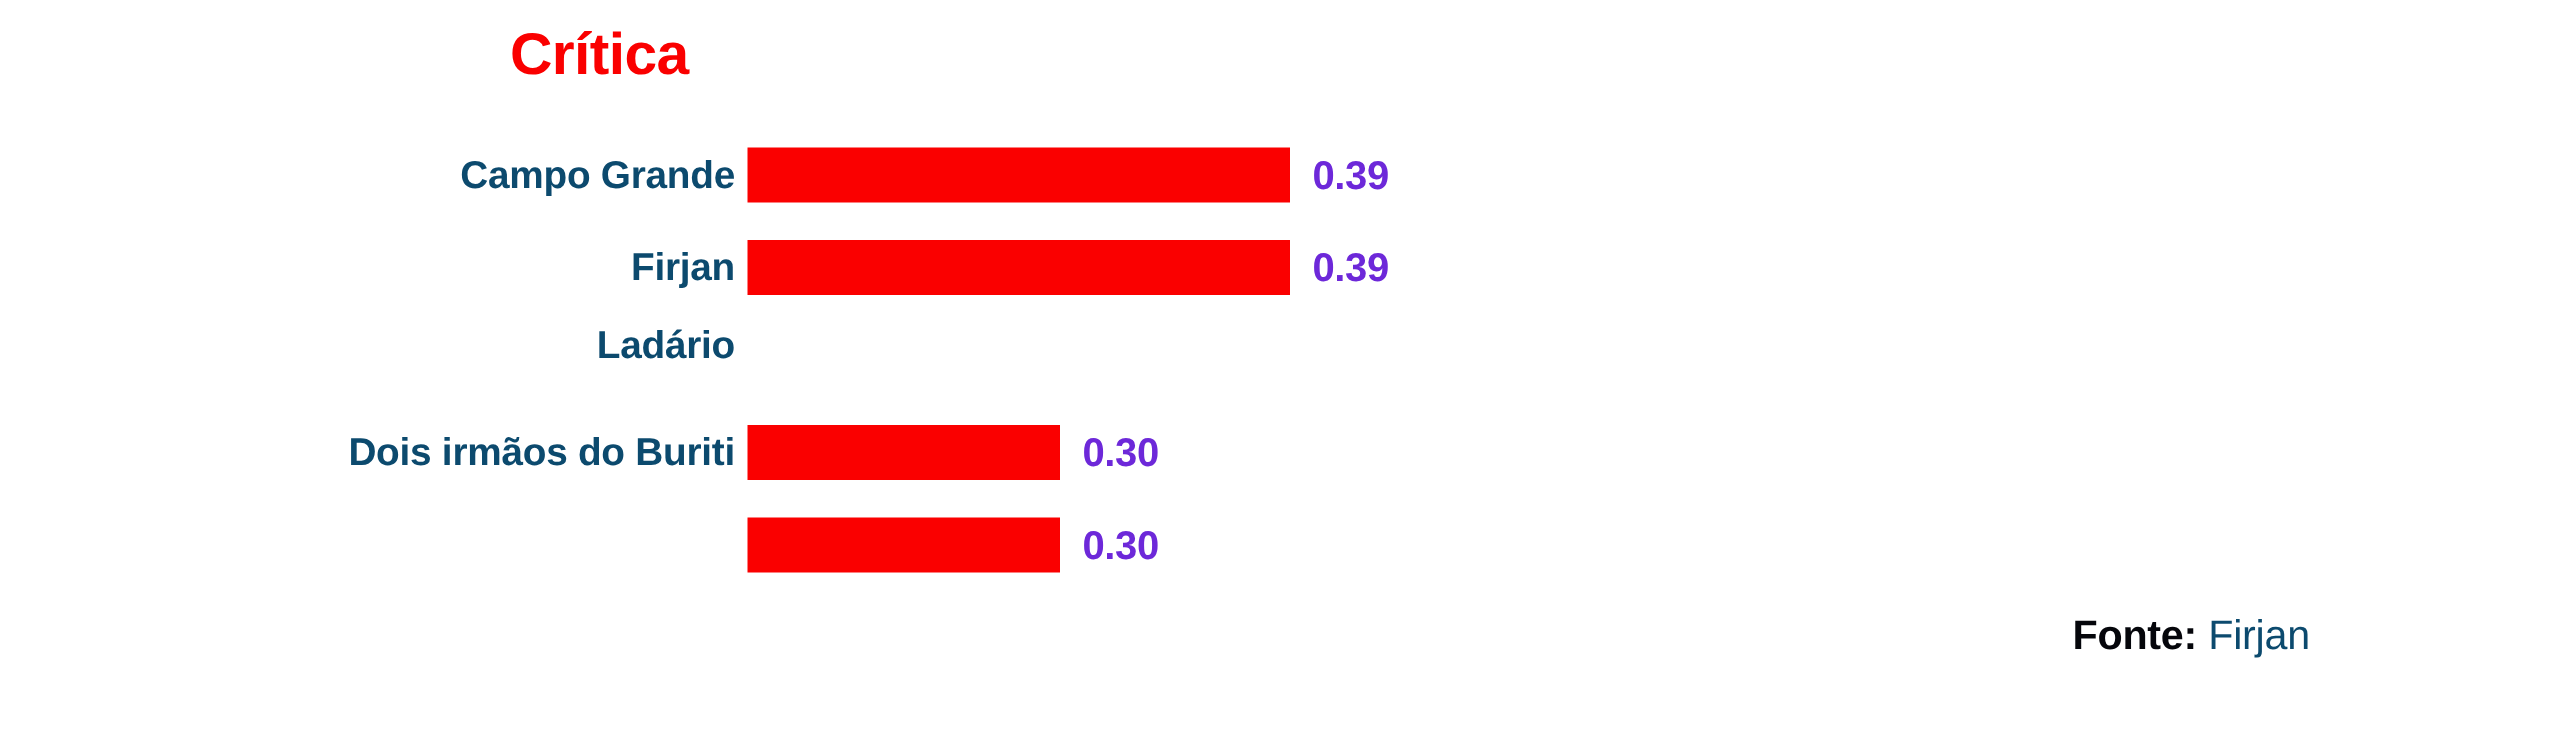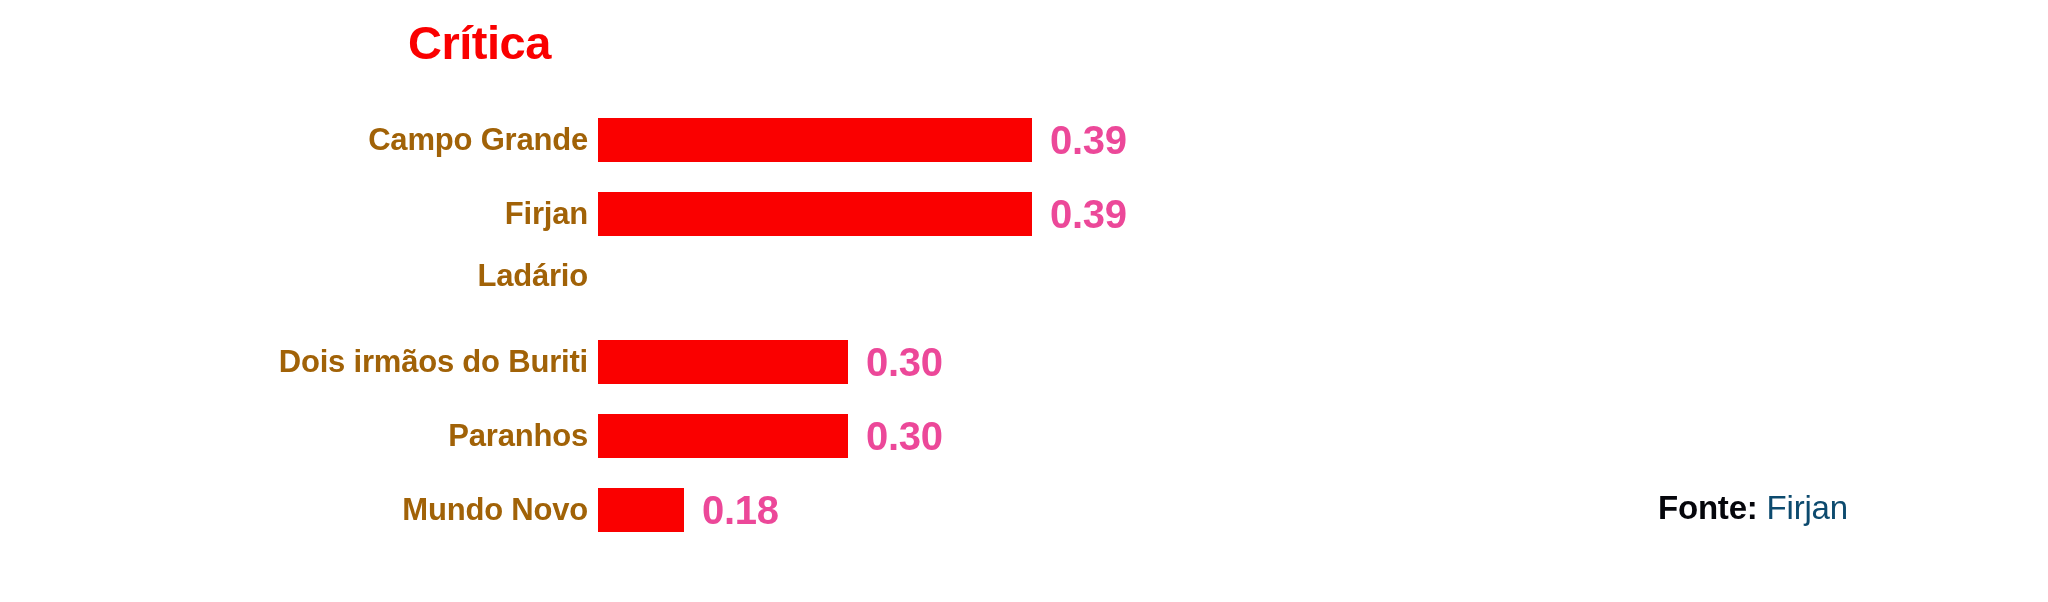--- a/index.html
+++ b/index.html
@@ -52,21 +52,21 @@
     display: block;
   }
 
   .cat-label {
     position: absolute;
     right: 1460px;               
     top: 50%;
     transform: translateY(-50%);
     font-size: 31px;
     font-weight: bold;
-    color: #a16207;
+    color: #0c4a6e;
     white-space: nowrap;
     letter-spacing: -0.2px;
     text-align: center;
   }
 
   .bar-track {
     position: absolute;
     left: 598px;
     top: 0;
     height: 44px;
@@ -75,23 +75,23 @@
   }
 
   .bar-fill {
     height: 44px;
     background: #fa0000;
     display: block;
   }
 
   .bar-value {
     margin-left: 18px;
-    font-size: 40px;
+    font-size: 32px;
     font-weight: bold;
-    color: #ec4899;
+    color: #6d28d9;
     white-space: nowrap;
     letter-spacing: -0.3px;
     line-height: 1;
   }
 
   
   #source-note {
     position: absolute;
     left: 1658px;
     top: 489px;
@@ -135,31 +135,23 @@
         <div class="cat-label">Ladário</div>
       </div>
       <div class="bar-row" style="top: 222px; height: 44px;">
         <div class="cat-label">Dois irmãos do Buriti</div>
         <div class="bar-track">
           <div class="bar-fill" style="width: 250px; background: rgb(250, 0, 0);"></div>
           <div class="bar-value">0.30</div>
         </div>
       </div>
       <div class="bar-row" style="top: 296px; height: 44px;">
-        <div class="cat-label">Paranhos</div>
         <div class="bar-track">
           <div class="bar-fill" style="width: 250px; background: rgb(250, 0, 0);"></div>
           <div class="bar-value">0.30</div>
-        </div>
-      </div>
-      <div class="bar-row" style="top: 370px; height: 44px;">
-        <div class="cat-label">Mundo Novo</div>
-        <div class="bar-track">
-          <div class="bar-fill" style="width: 86px; background: rgb(250, 0, 0);"></div>
-          <div class="bar-value">0.18</div>
         </div>
       </div>
     </div>
 
   <div id="source-note">
     <span class="src-key">Fonte:</span><span class="src-val"> Firjan</span>
   </div>
 
 </div>
 

